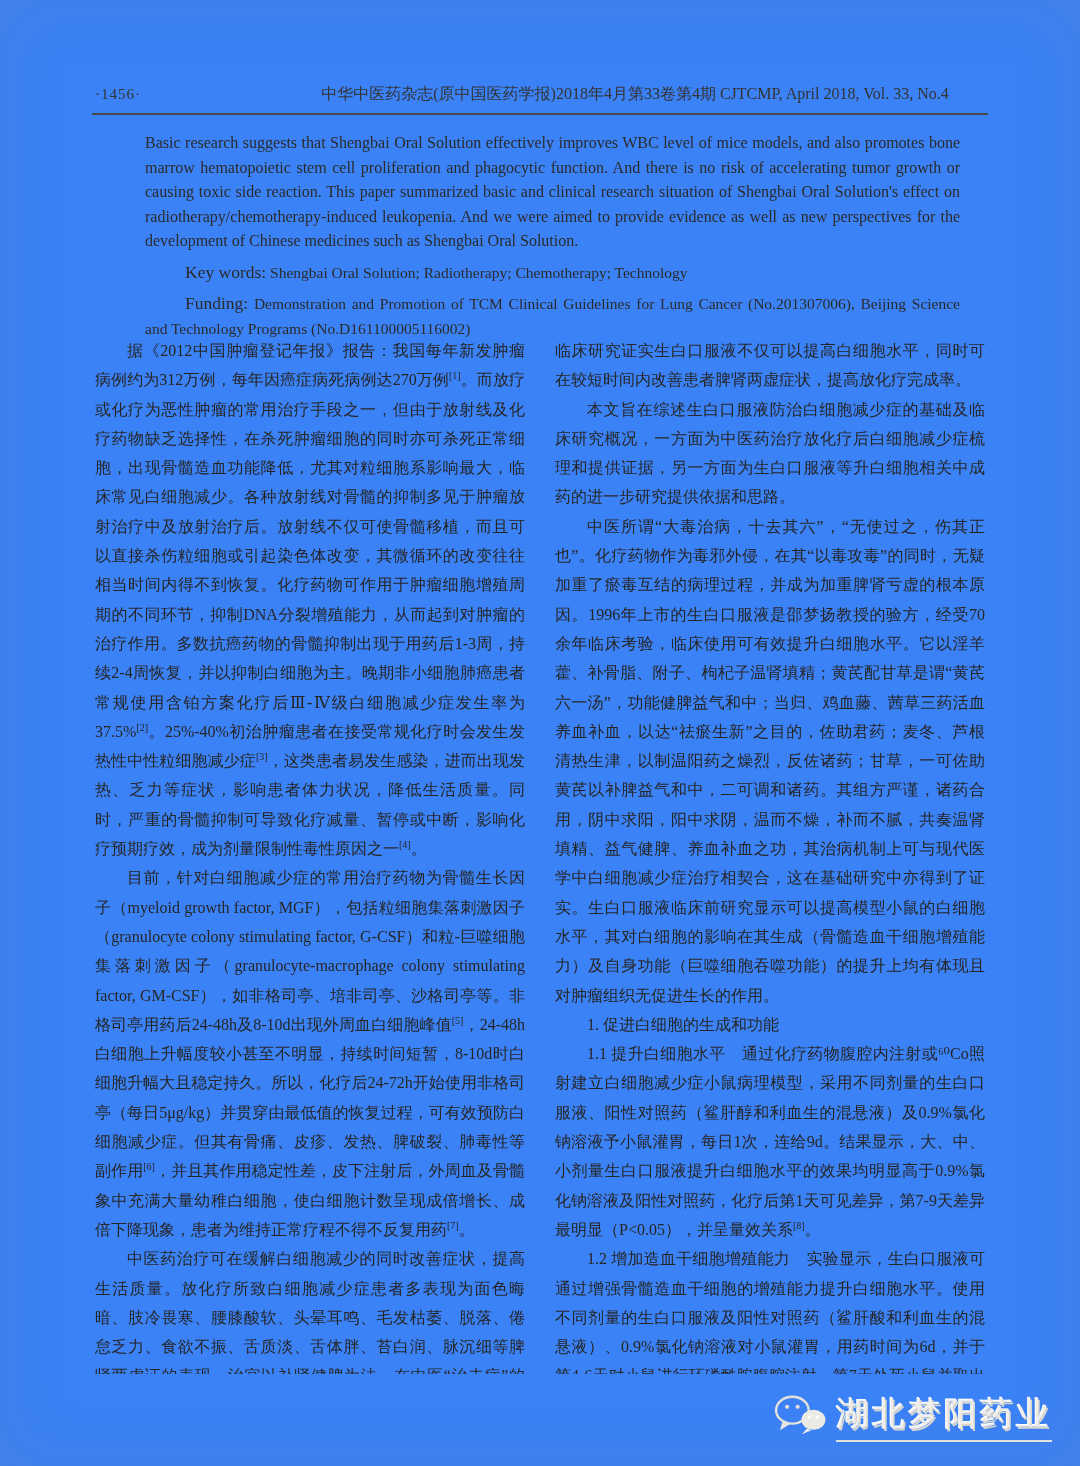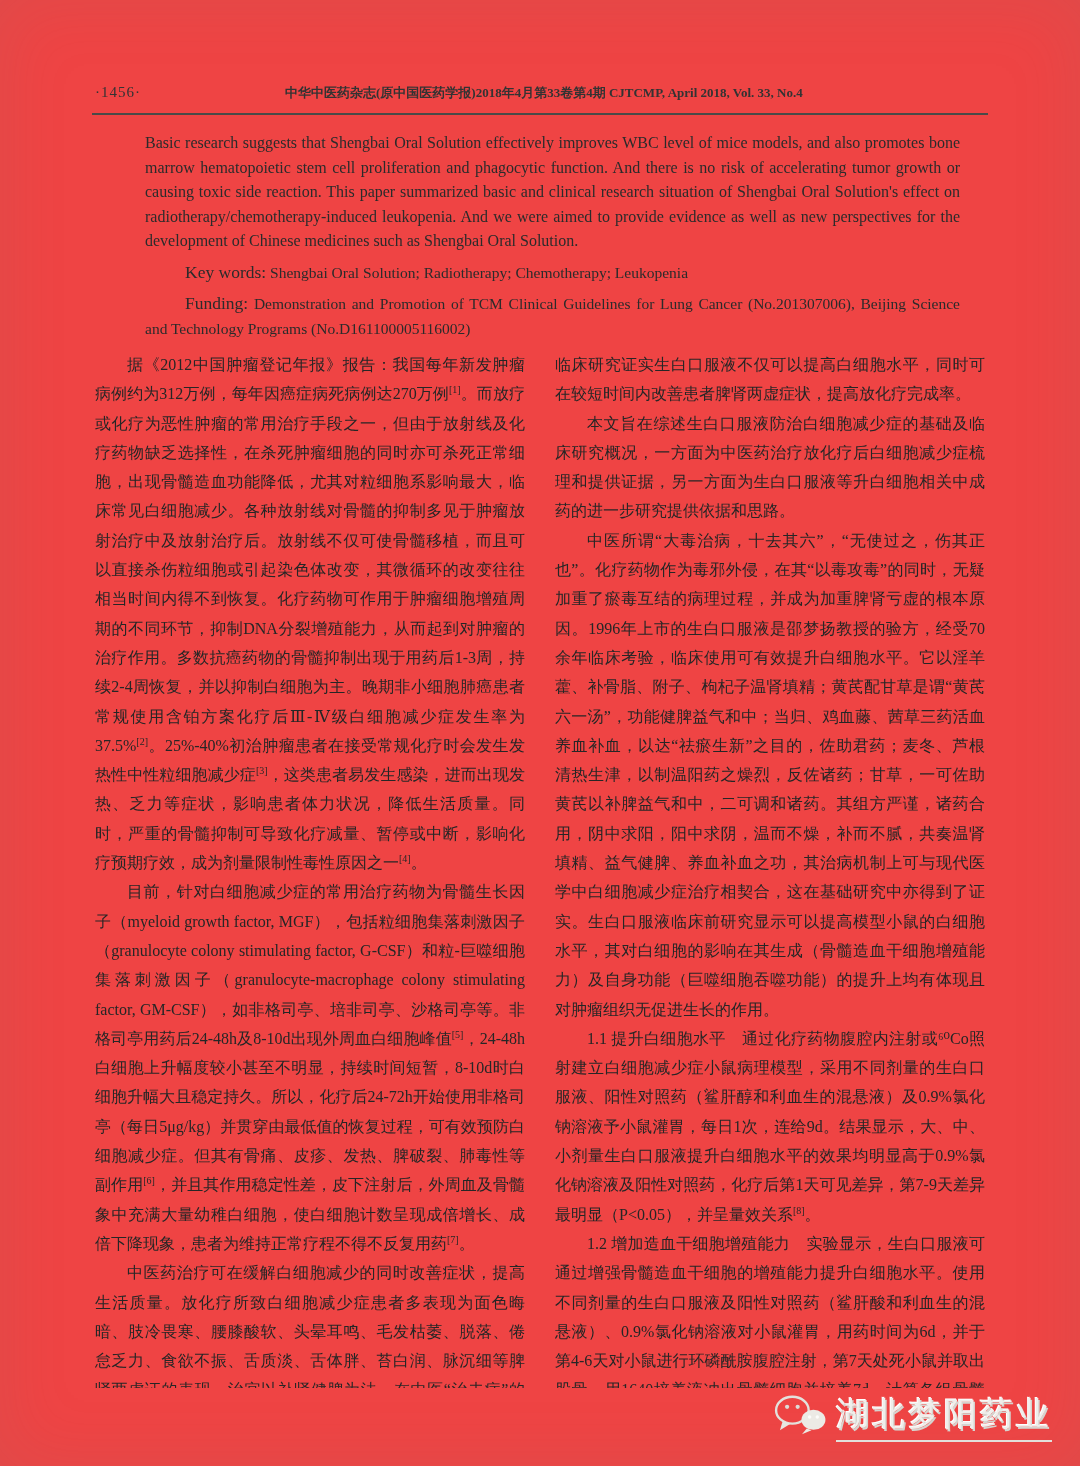--- a/index.html
+++ b/index.html
@@ -1,32 +1,32 @@
 <!DOCTYPE html>
 <html><head>
 <meta charset="utf-8">
 <style>
   html,body { margin:0; padding:0; background:#e9e9e7; }
   .page {
     position:relative; width:1080px; height:1466px; margin:0 auto;
-    background:#ef4444; overflow:hidden;
+    background:#3b82f6; overflow:hidden;
     font-family:"Liberation Serif","DejaVu Serif",serif; color:#2b2b2b;
     box-shadow: inset 0 0 70px rgba(120,120,112,0.14);
   }
   .header { position:absolute; top:84px; left:95px; right:95px; display:flex; align-items:baseline; font-size:15px; color:#333; }
   .page-number { width:85px; letter-spacing:1px; white-space:nowrap; }
-  .journal-line { flex:1; padding-left:105px; font-size:13px; white-space:nowrap;font-weight:bold; }
+  .journal-line { flex:1; text-align:center; padding-left:105px; font-size:16px; white-space:nowrap; }
   .header-rule { position:absolute; top:113px; left:92px; right:92px; border-top:2px solid #4a4a48; height:0; }
 
   .abstract { position:absolute; top:131px; left:95px; width:890px; }
   .abstract-body { margin:0 25px 0 50px; font-size:16px; line-height:24.6px; text-align:justify; }
   .meta-line { margin:6px 25px 0 50px; font-size:15.5px; line-height:25px; text-indent:40px; text-align:justify; }
   .meta-label { font-weight:normal; font-size:17.5px; }
 
-  .columns { position:absolute; top:350px; left:95px; width:890px; height:1038px; display:flex; gap:30px; }
+  .columns { position:absolute; top:336px; left:95px; width:890px; height:1038px; display:flex; gap:30px; }
   .col { width:430px; height:100%; overflow:hidden; font-size:16px; line-height:29.3px; text-align:justify; color:#262626; }
   .para { margin:0; }
   .para.body { text-indent:2em; }
   .para.continuation { text-indent:0; }
   .para.heading { text-indent:2em; font-weight:bold; }
   sup.ref { font-size:10px; line-height:0; vertical-align:super; }
 
   .watermark { position:absolute; right:28px; bottom:24px; display:flex; align-items:center; gap:6px; }
   .watermark-text {
     font-family:"Liberation Sans","DejaVu Sans",sans-serif;
@@ -41,34 +41,35 @@
 <div class="page">
 
   <div class="header">
     <div class="page-number">·1456·</div>
     <div class="journal-line">中华中医药杂志(原中国医药学报)2018年4月第33卷第4期 CJTCMP, April 2018, Vol. 33, No.4</div>
   </div>
   <div class="header-rule"></div>
 
   <div class="abstract">
     <p class="abstract-body">Basic research suggests that Shengbai Oral Solution effectively improves WBC level of mice models, and also promotes bone marrow hematopoietic stem cell proliferation and phagocytic function. And there is no risk of accelerating tumor growth or causing toxic side reaction. This paper summarized basic and clinical research situation of Shengbai Oral Solution's effect on radiotherapy/chemotherapy-induced leukopenia. And we were aimed to provide evidence as well as new perspectives for the development of Chinese medicines such as Shengbai Oral Solution.</p>
-    <p class="meta-line"><span class="meta-label">Key words:</span><span> Shengbai Oral Solution; Radiotherapy; Chemotherapy; Leukopenia</span></p>
+    <p class="meta-line"><span class="meta-label">Key words:</span><span> Shengbai Oral Solution; Radiotherapy; Chemotherapy; Technology</span></p>
     <p class="meta-line"><span class="meta-label">Funding:</span><span> Demonstration and Promotion of TCM Clinical Guidelines for Lung Cancer (No.201307006), Beijing Science and Technology Programs (No.D161100005116002)</span></p>
   </div>
 
   <div class="columns">
     <div class="col">
         <p class="para body">据《2012中国肿瘤登记年报》报告：我国每年新发肿瘤病例约为312万例，每年因癌症病死病例达270万例<sup class="ref">[1]</sup>。而放疗或化疗为恶性肿瘤的常用治疗手段之一，但由于放射线及化疗药物缺乏选择性，在杀死肿瘤细胞的同时亦可杀死正常细胞，出现骨髓造血功能降低，尤其对粒细胞系影响最大，临床常见白细胞减少。各种放射线对骨髓的抑制多见于肿瘤放射治疗中及放射治疗后。放射线不仅可使骨髓移植，而且可以直接杀伤粒细胞或引起染色体改变，其微循环的改变往往相当时间内得不到恢复。化疗药物可作用于肿瘤细胞增殖周期的不同环节，抑制DNA分裂增殖能力，从而起到对肿瘤的治疗作用。多数抗癌药物的骨髓抑制出现于用药后1-3周，持续2-4周恢复，并以抑制白细胞为主。晚期非小细胞肺癌患者常规使用含铂方案化疗后Ⅲ-Ⅳ级白细胞减少症发生率为37.5%<sup class="ref">[2]</sup>。25%-40%初治肿瘤患者在接受常规化疗时会发生发热性中性粒细胞减少症<sup class="ref">[3]</sup>，这类患者易发生感染，进而出现发热、乏力等症状，影响患者体力状况，降低生活质量。同时，严重的骨髓抑制可导致化疗减量、暂停或中断，影响化疗预期疗效，成为剂量限制性毒性原因之一<sup class="ref">[4]</sup>。</p>
         <p class="para body">目前，针对白细胞减少症的常用治疗药物为骨髓生长因子（myeloid growth factor, MGF），包括粒细胞集落刺激因子（granulocyte colony stimulating factor, G-CSF）和粒-巨噬细胞集落刺激因子（granulocyte-macrophage colony stimulating factor, GM-CSF），如非格司亭、培非司亭、沙格司亭等。非格司亭用药后24-48h及8-10d出现外周血白细胞峰值<sup class="ref">[5]</sup>，24-48h白细胞上升幅度较小甚至不明显，持续时间短暂，8-10d时白细胞升幅大且稳定持久。所以，化疗后24-72h开始使用非格司亭（每日5μg/kg）并贯穿由最低值的恢复过程，可有效预防白细胞减少症。但其有骨痛、皮疹、发热、脾破裂、肺毒性等副作用<sup class="ref">[6]</sup>，并且其作用稳定性差，皮下注射后，外周血及骨髓象中充满大量幼稚白细胞，使白细胞计数呈现成倍增长、成倍下降现象，患者为维持正常疗程不得不反复用药<sup class="ref">[7]</sup>。</p>
         <p class="para body">中医药治疗可在缓解白细胞减少的同时改善症状，提高生活质量。放化疗所致白细胞减少症患者多表现为面色晦暗、肢冷畏寒、腰膝酸软、头晕耳鸣、毛发枯萎、脱落、倦怠乏力、食欲不振、舌质淡、舌体胖、苔白润、脉沉细等脾肾两虚证的表现，治宜以补肾健脾为法。在中医“治未病”的理念下，生白口服液即以补脾健肾之法组方，具体用药为：淫羊藿、补骨脂、附子、枸杞子、黄芪、当归、鸡血藤、茜草、麦冬、芦根、甘草。目前，基础、</p>
       </div>
     <div class="col">
         <p class="para continuation">临床研究证实生白口服液不仅可以提高白细胞水平，同时可在较短时间内改善患者脾肾两虚症状，提高放化疗完成率。</p>
         <p class="para body">本文旨在综述生白口服液防治白细胞减少症的基础及临床研究概况，一方面为中医药治疗放化疗后白细胞减少症梳理和提供证据，另一方面为生白口服液等升白细胞相关中成药的进一步研究提供依据和思路。</p>
         <p class="para body">中医所谓“大毒治病，十去其六”，“无使过之，伤其正也”。化疗药物作为毒邪外侵，在其“以毒攻毒”的同时，无疑加重了瘀毒互结的病理过程，并成为加重脾肾亏虚的根本原因。1996年上市的生白口服液是邵梦扬教授的验方，经受70余年临床考验，临床使用可有效提升白细胞水平。它以淫羊藿、补骨脂、附子、枸杞子温肾填精；黄芪配甘草是谓“黄芪六一汤”，功能健脾益气和中；当归、鸡血藤、茜草三药活血养血补血，以达“祛瘀生新”之目的，佐助君药；麦冬、芦根清热生津，以制温阳药之燥烈，反佐诸药；甘草，一可佐助黄芪以补脾益气和中，二可调和诸药。其组方严谨，诸药合用，阴中求阳，阳中求阴，温而不燥，补而不腻，共奏温肾填精、益气健脾、养血补血之功，其治病机制上可与现代医学中白细胞减少症治疗相契合，这在基础研究中亦得到了证实。生白口服液临床前研究显示可以提高模型小鼠的白细胞水平，其对白细胞的影响在其生成（骨髓造血干细胞增殖能力）及自身功能（巨噬细胞吞噬功能）的提升上均有体现且对肿瘤组织无促进生长的作用。</p>
+        <p class="para body">1. 促进白细胞的生成和功能</p>
         <p class="para body">1.1 提升白细胞水平　通过化疗药物腹腔内注射或⁶⁰Co照射建立白细胞减少症小鼠病理模型，采用不同剂量的生白口服液、阳性对照药（鲨肝醇和利血生的混悬液）及0.9%氯化钠溶液予小鼠灌胃，每日1次，连给9d。结果显示，大、中、小剂量生白口服液提升白细胞水平的效果均明显高于0.9%氯化钠溶液及阳性对照药，化疗后第1天可见差异，第7-9天差异最明显（P&lt;0.05），并呈量效关系<sup class="ref">[8]</sup>。</p>
         <p class="para body">1.2 增加造血干细胞增殖能力　实验显示，生白口服液可通过增强骨髓造血干细胞的增殖能力提升白细胞水平。使用不同剂量的生白口服液及阳性对照药（鲨肝酸和利血生的混悬液）、0.9%氯化钠溶液对小鼠灌胃，用药时间为6d，并于第4-6天对小鼠进行环磷酰胺腹腔注射，第7天处死小鼠并取出股骨，用1640培养液冲出骨髓细胞并培养7d，计算各组骨髓细胞集落数。实验发现，阳性对照组及小剂量生白口服液组骨髓集落数</p>
       </div>
   </div>
 
   <div class="watermark">
     <span>
       <svg width="58" height="46" viewBox="0 0 60 48" aria-hidden="true">
         <ellipse cx="21" cy="19" rx="17" ry="14" fill="none" stroke="#e3e1dc" stroke-width="2.5"></ellipse>
         <polygon points="11,30 8,40 19,33" fill="#e7e5e0"></polygon>

